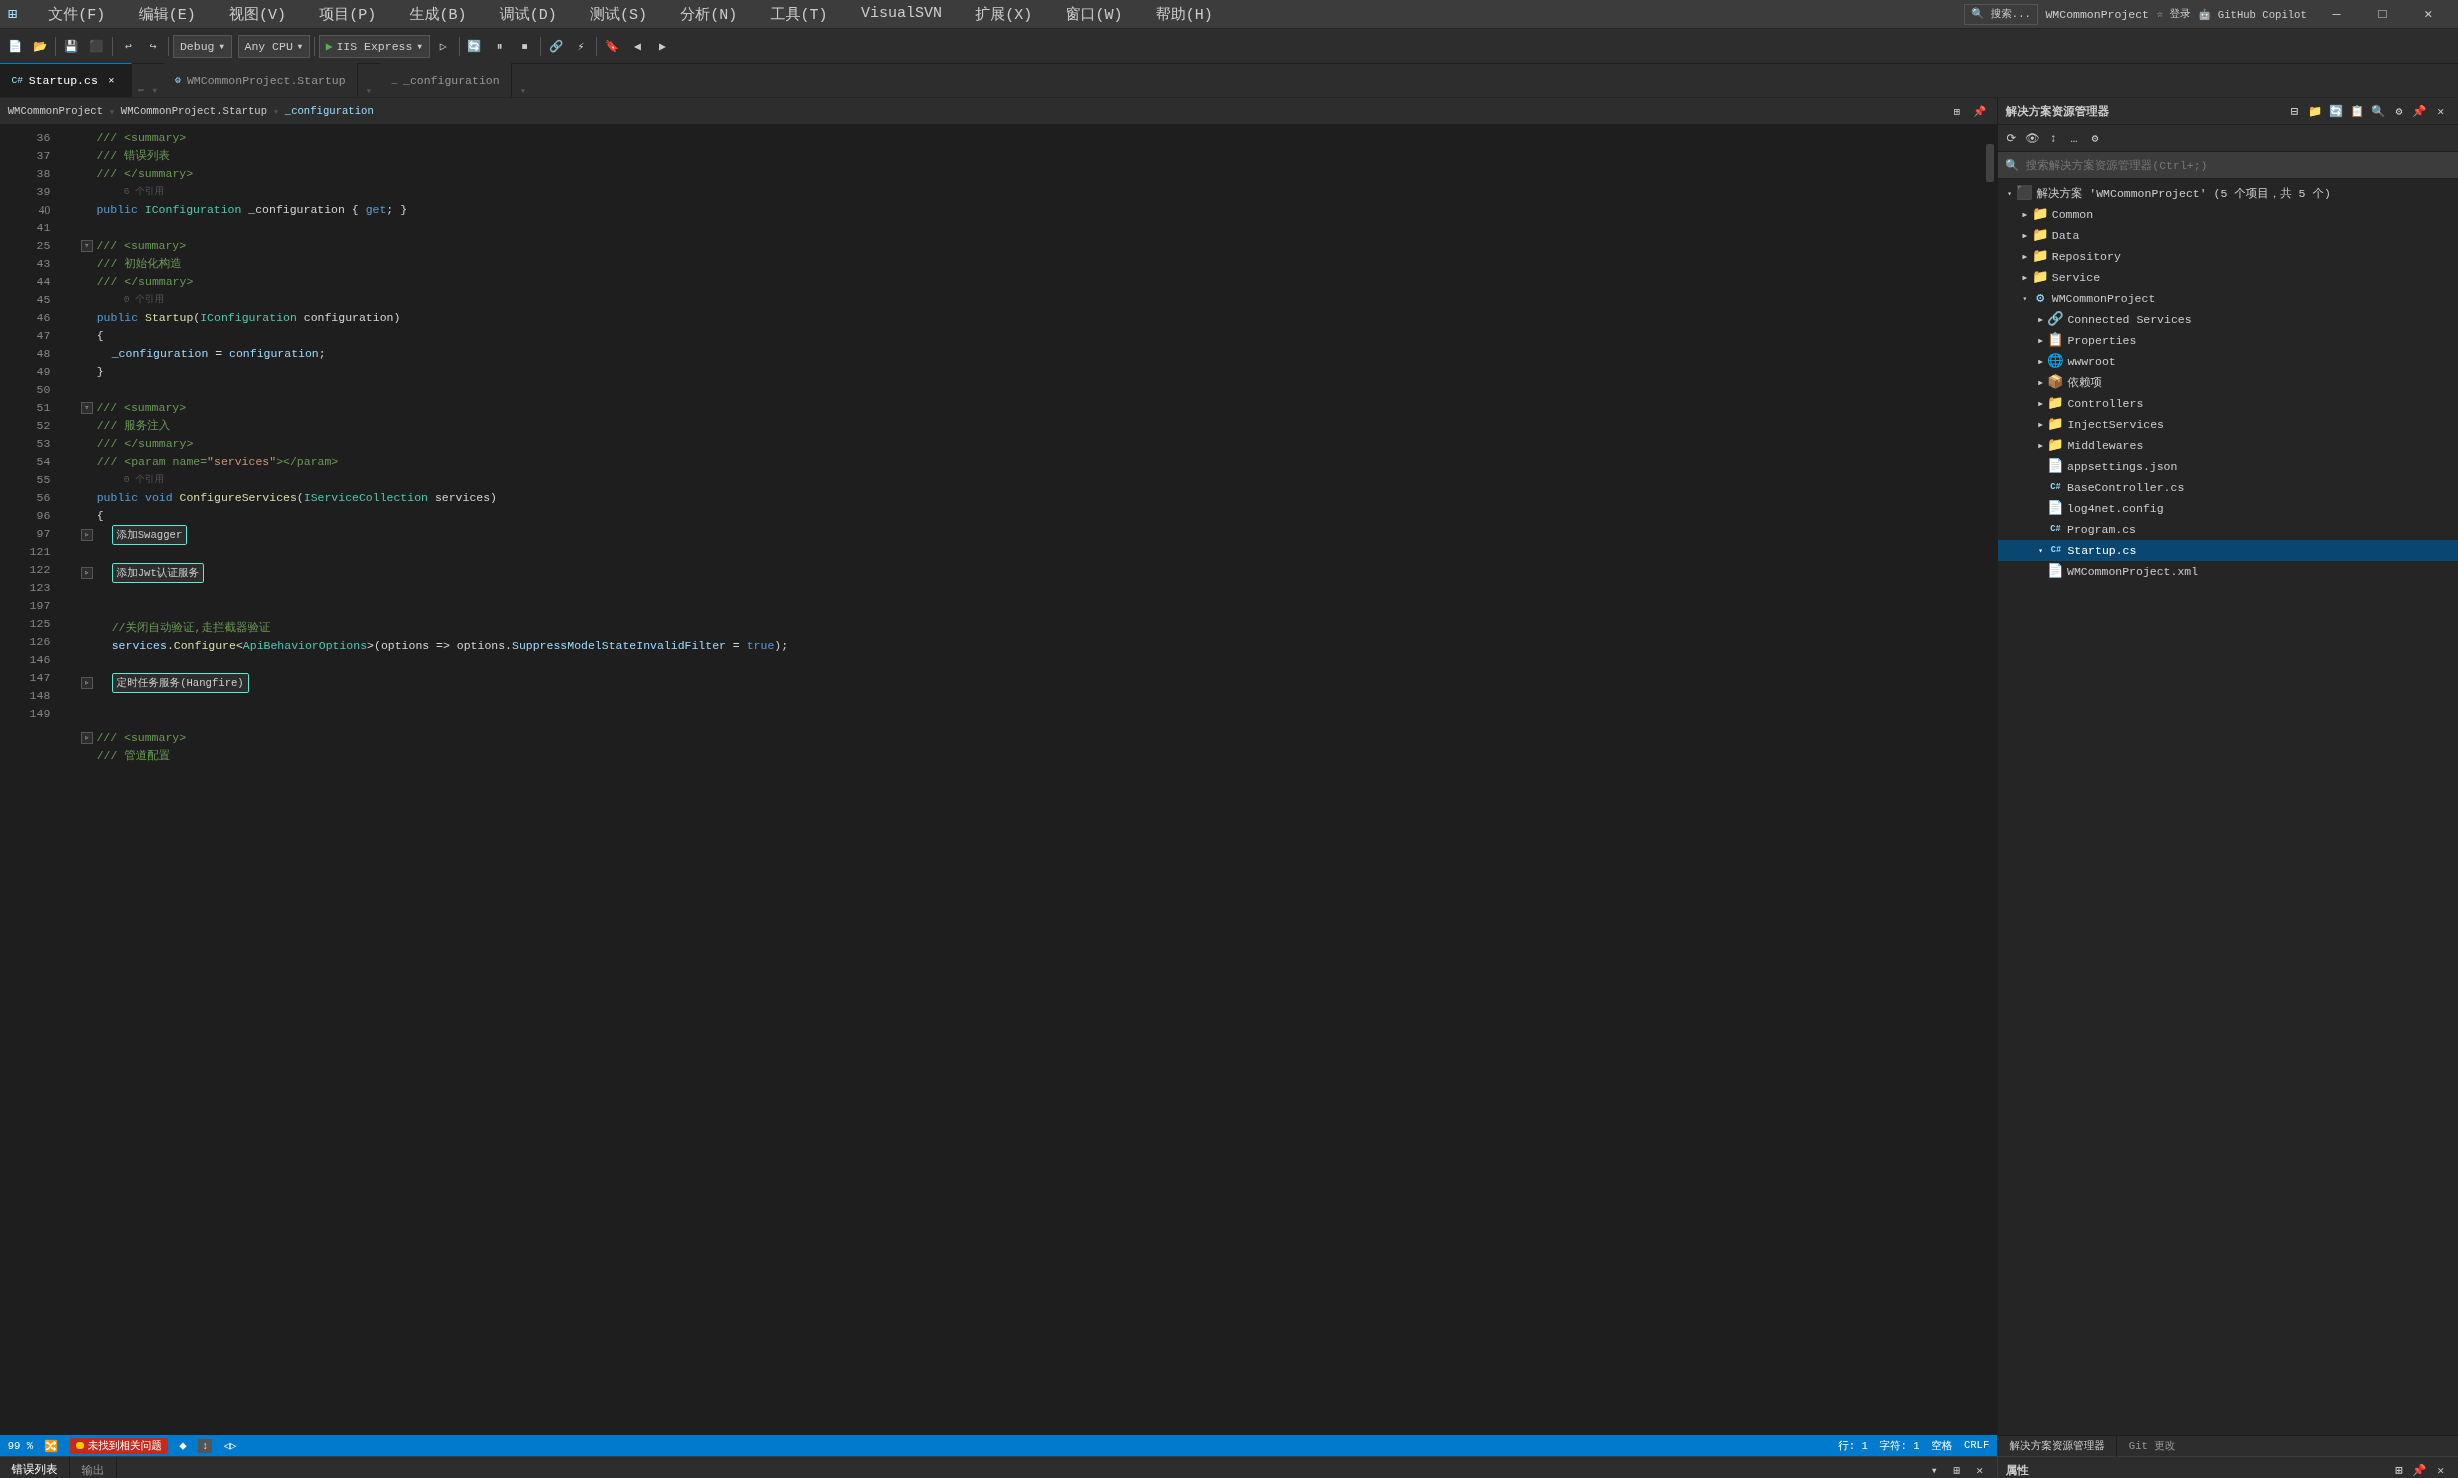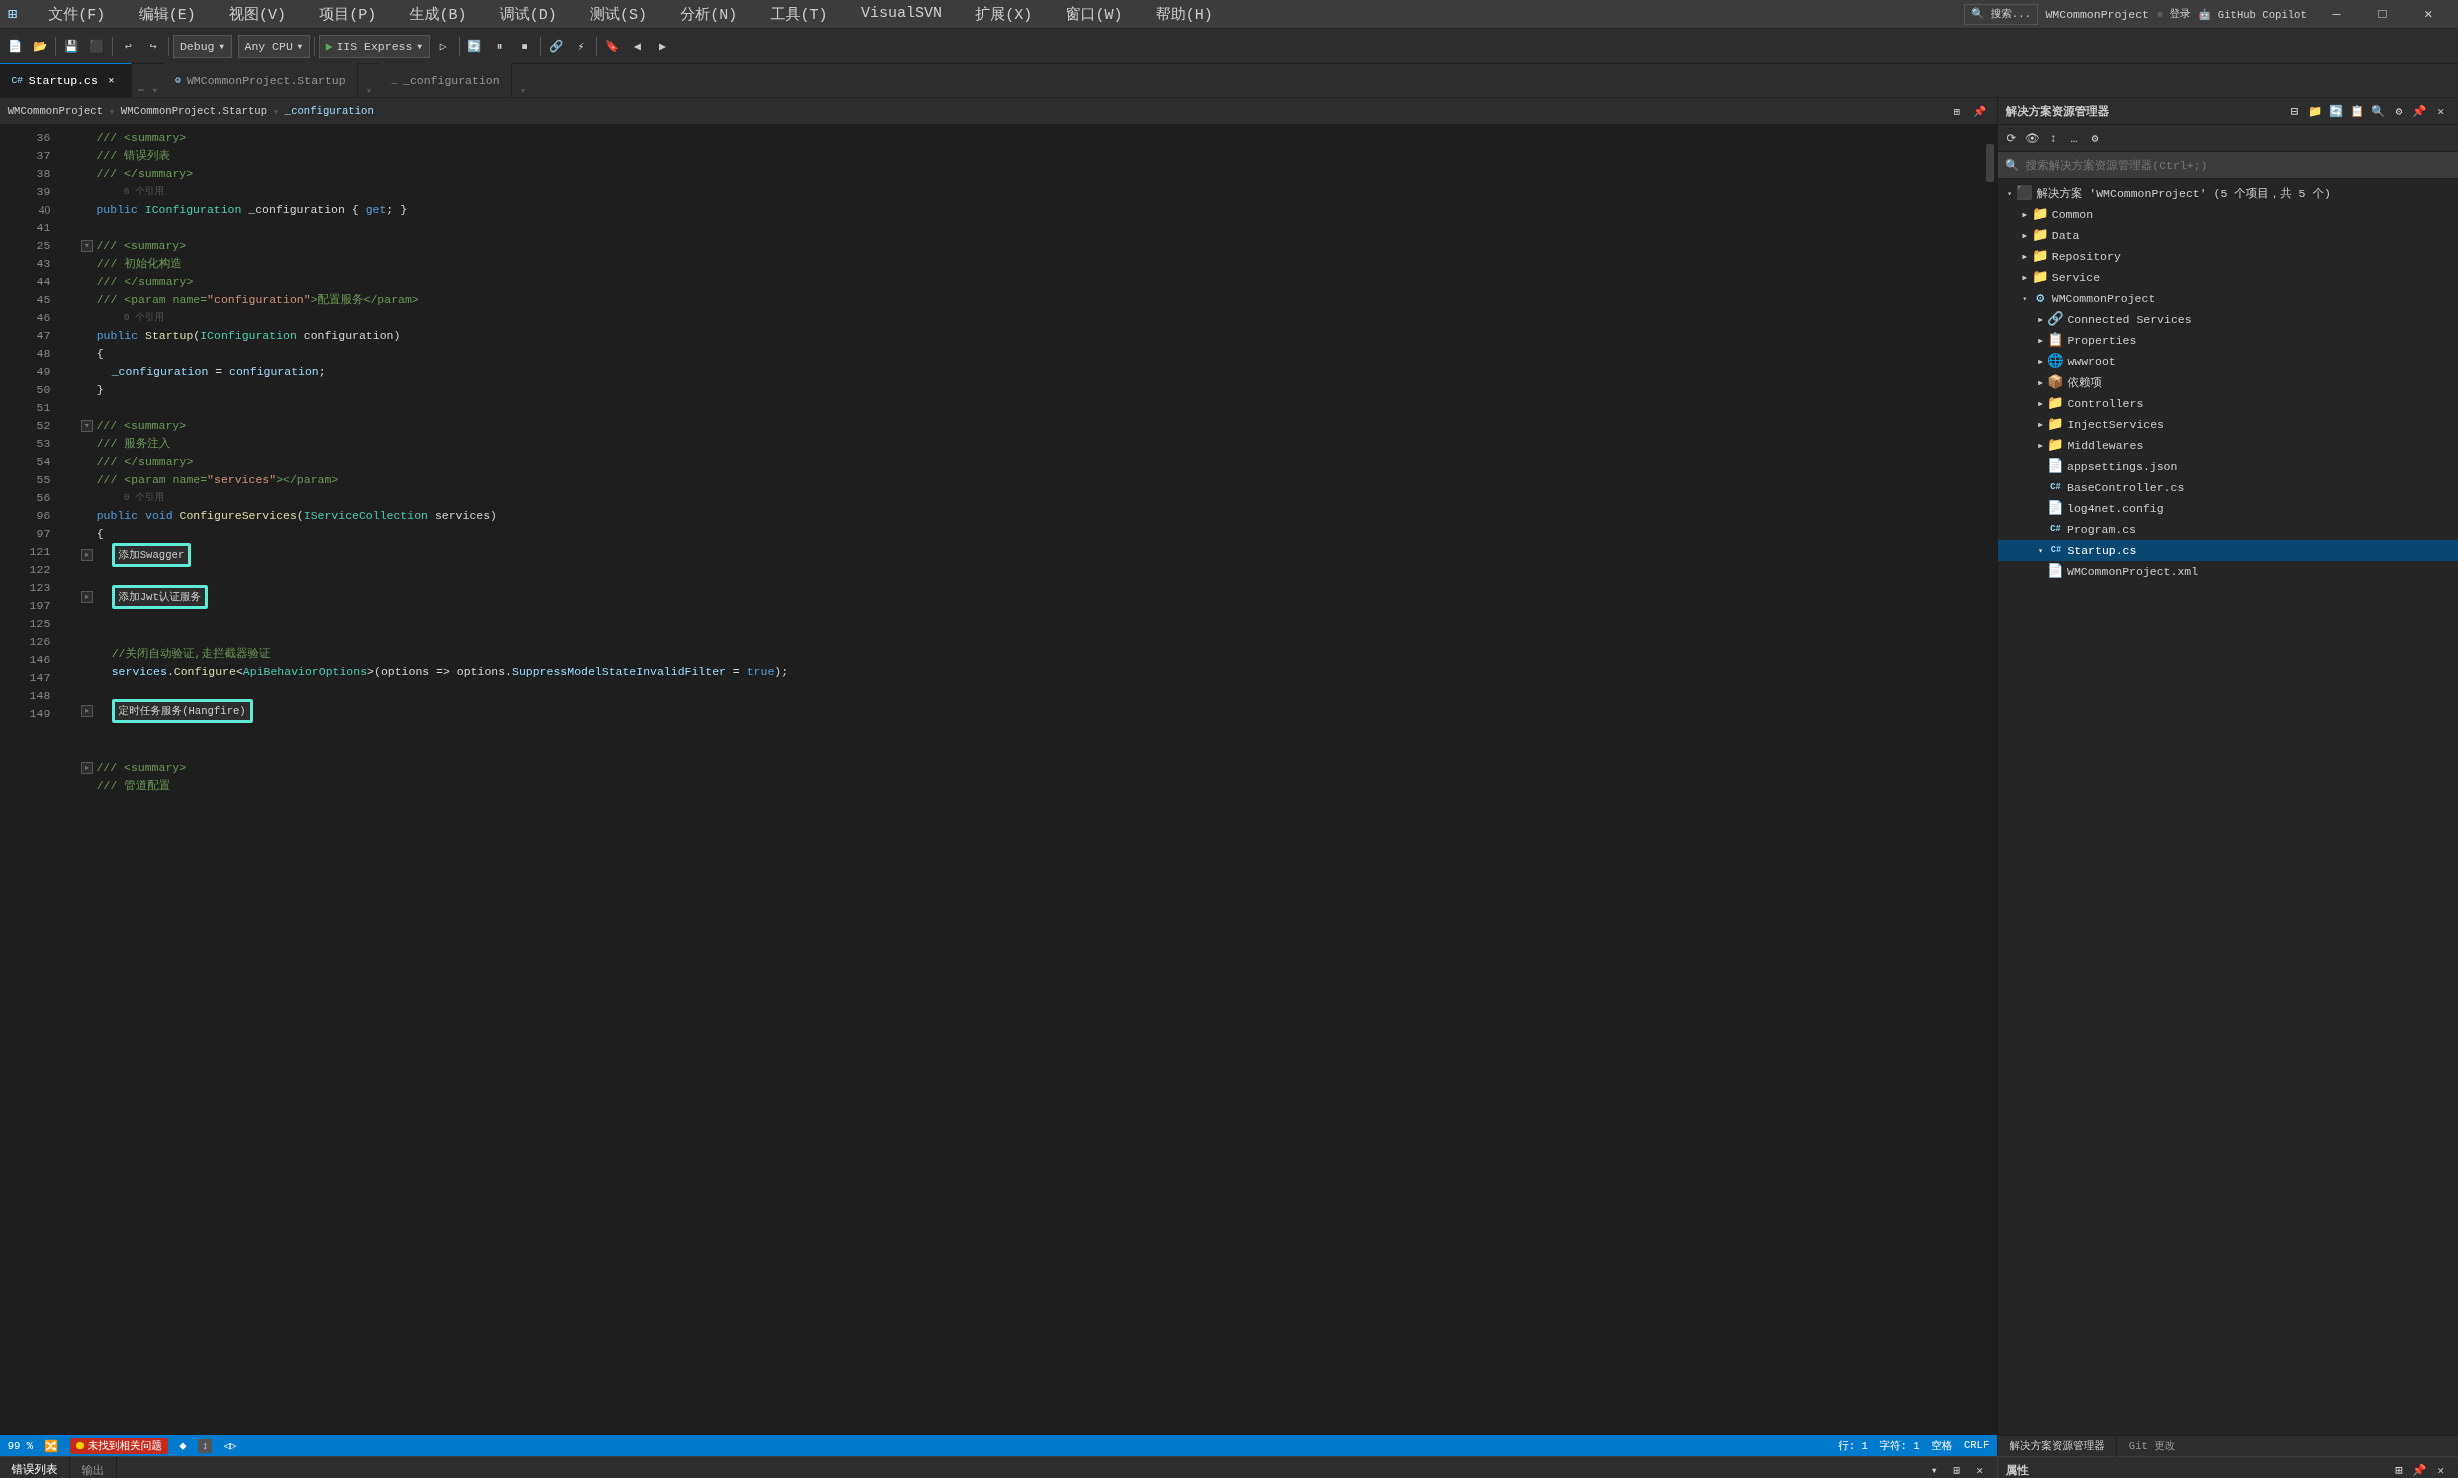--- a/index.html
+++ b/index.html
@@ -223,21 +223,21 @@
       cursor: pointer;
       margin-right: 3.8px;
       background: #2d2d2d;
       color: #aaa;
     }
 
     
     .collapsed-box {
       display: inline-block;
       background: #2d2d2d;
-      border: 3px solid #5eead4;
+      border: 1px solid #5eead4;
       padding: 0 3.8px;
       border-radius: 1.9px;
       cursor: pointer;
       font-size: 10.6px;
       color: #cccccc;
     }
 
     
     .editor-status {
       height: 21px;
@@ -598,24 +598,20 @@
         <div class="code-line">
           <span style="display:inline-block;width:31px;"></span>
           <span class="c-green">/// 初始化构造</span>
         </div>
 
         <div class="code-line">
           <span style="display:inline-block;width:31px;"></span>
           <span class="c-green">/// &lt;/summary&gt;</span>
         </div>
 
-        <div class="code-line">
-          <span style="display:inline-block;width:31px;"></span>
-          <span class="c-green">/// &lt;param name=<span class="c-orange">"configuration"</span>&gt;配置服务&lt;/param&gt;</span>
-        </div>
 
         <div class="code-line" style="height:18px;">
           <span style="display:inline-block;width:58px;"></span>
           <span style="color:#555;font-size:9.6px;">0 个引用</span>
         </div>
 
         <div class="code-line">
           <span style="display:inline-block;width:31px;"></span>
           <span class="c-blue">public </span><span class="c-yellow">Startup</span><span class="c-white">(</span><span class="c-teal">IConfiguration</span><span class="c-white"> configuration)</span>
         </div>

